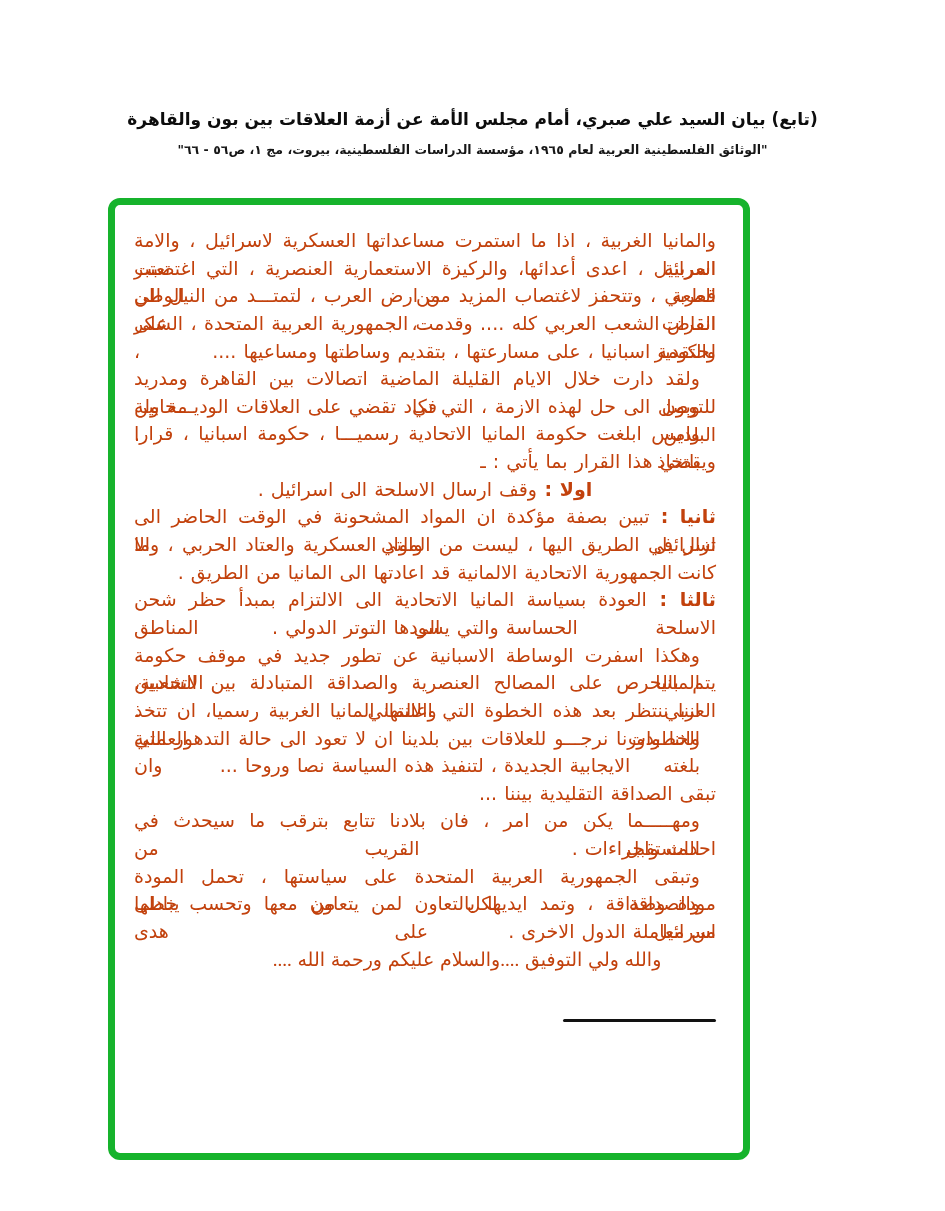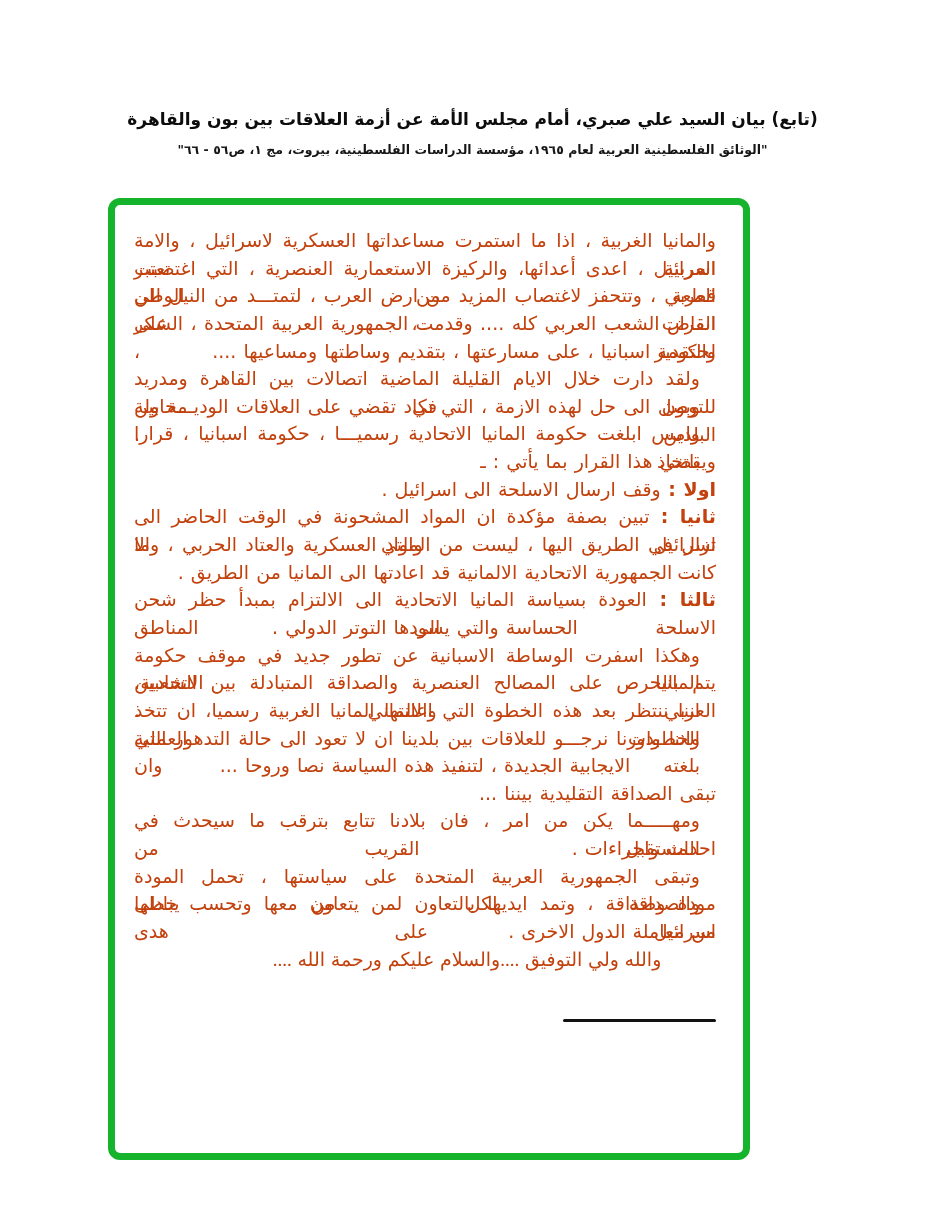--- a/index.html
+++ b/index.html
@@ -73,21 +73,21 @@
   .line b {
     font-weight: bold;
   }
   
   .j  { text-align: justify; text-align-last: justify; }
   
   .ji { text-align: justify; text-align-last: justify; padding-right: 16px; }
   
   .l  { text-align: right; padding-left: 16px; }
   
-  .r  { text-align: right; }
+  .r  { text-align: center; }
   
   .c  { text-align: center; }
   
   .cr { text-align: center; margin-left: 84px; font-family: Liberation Serif, serif; }
   .end-rule {
     margin: 46px 0 0 219px;
     width: 153px;
     height: 3px;
     background: #121212;
     border-radius: 2px;

